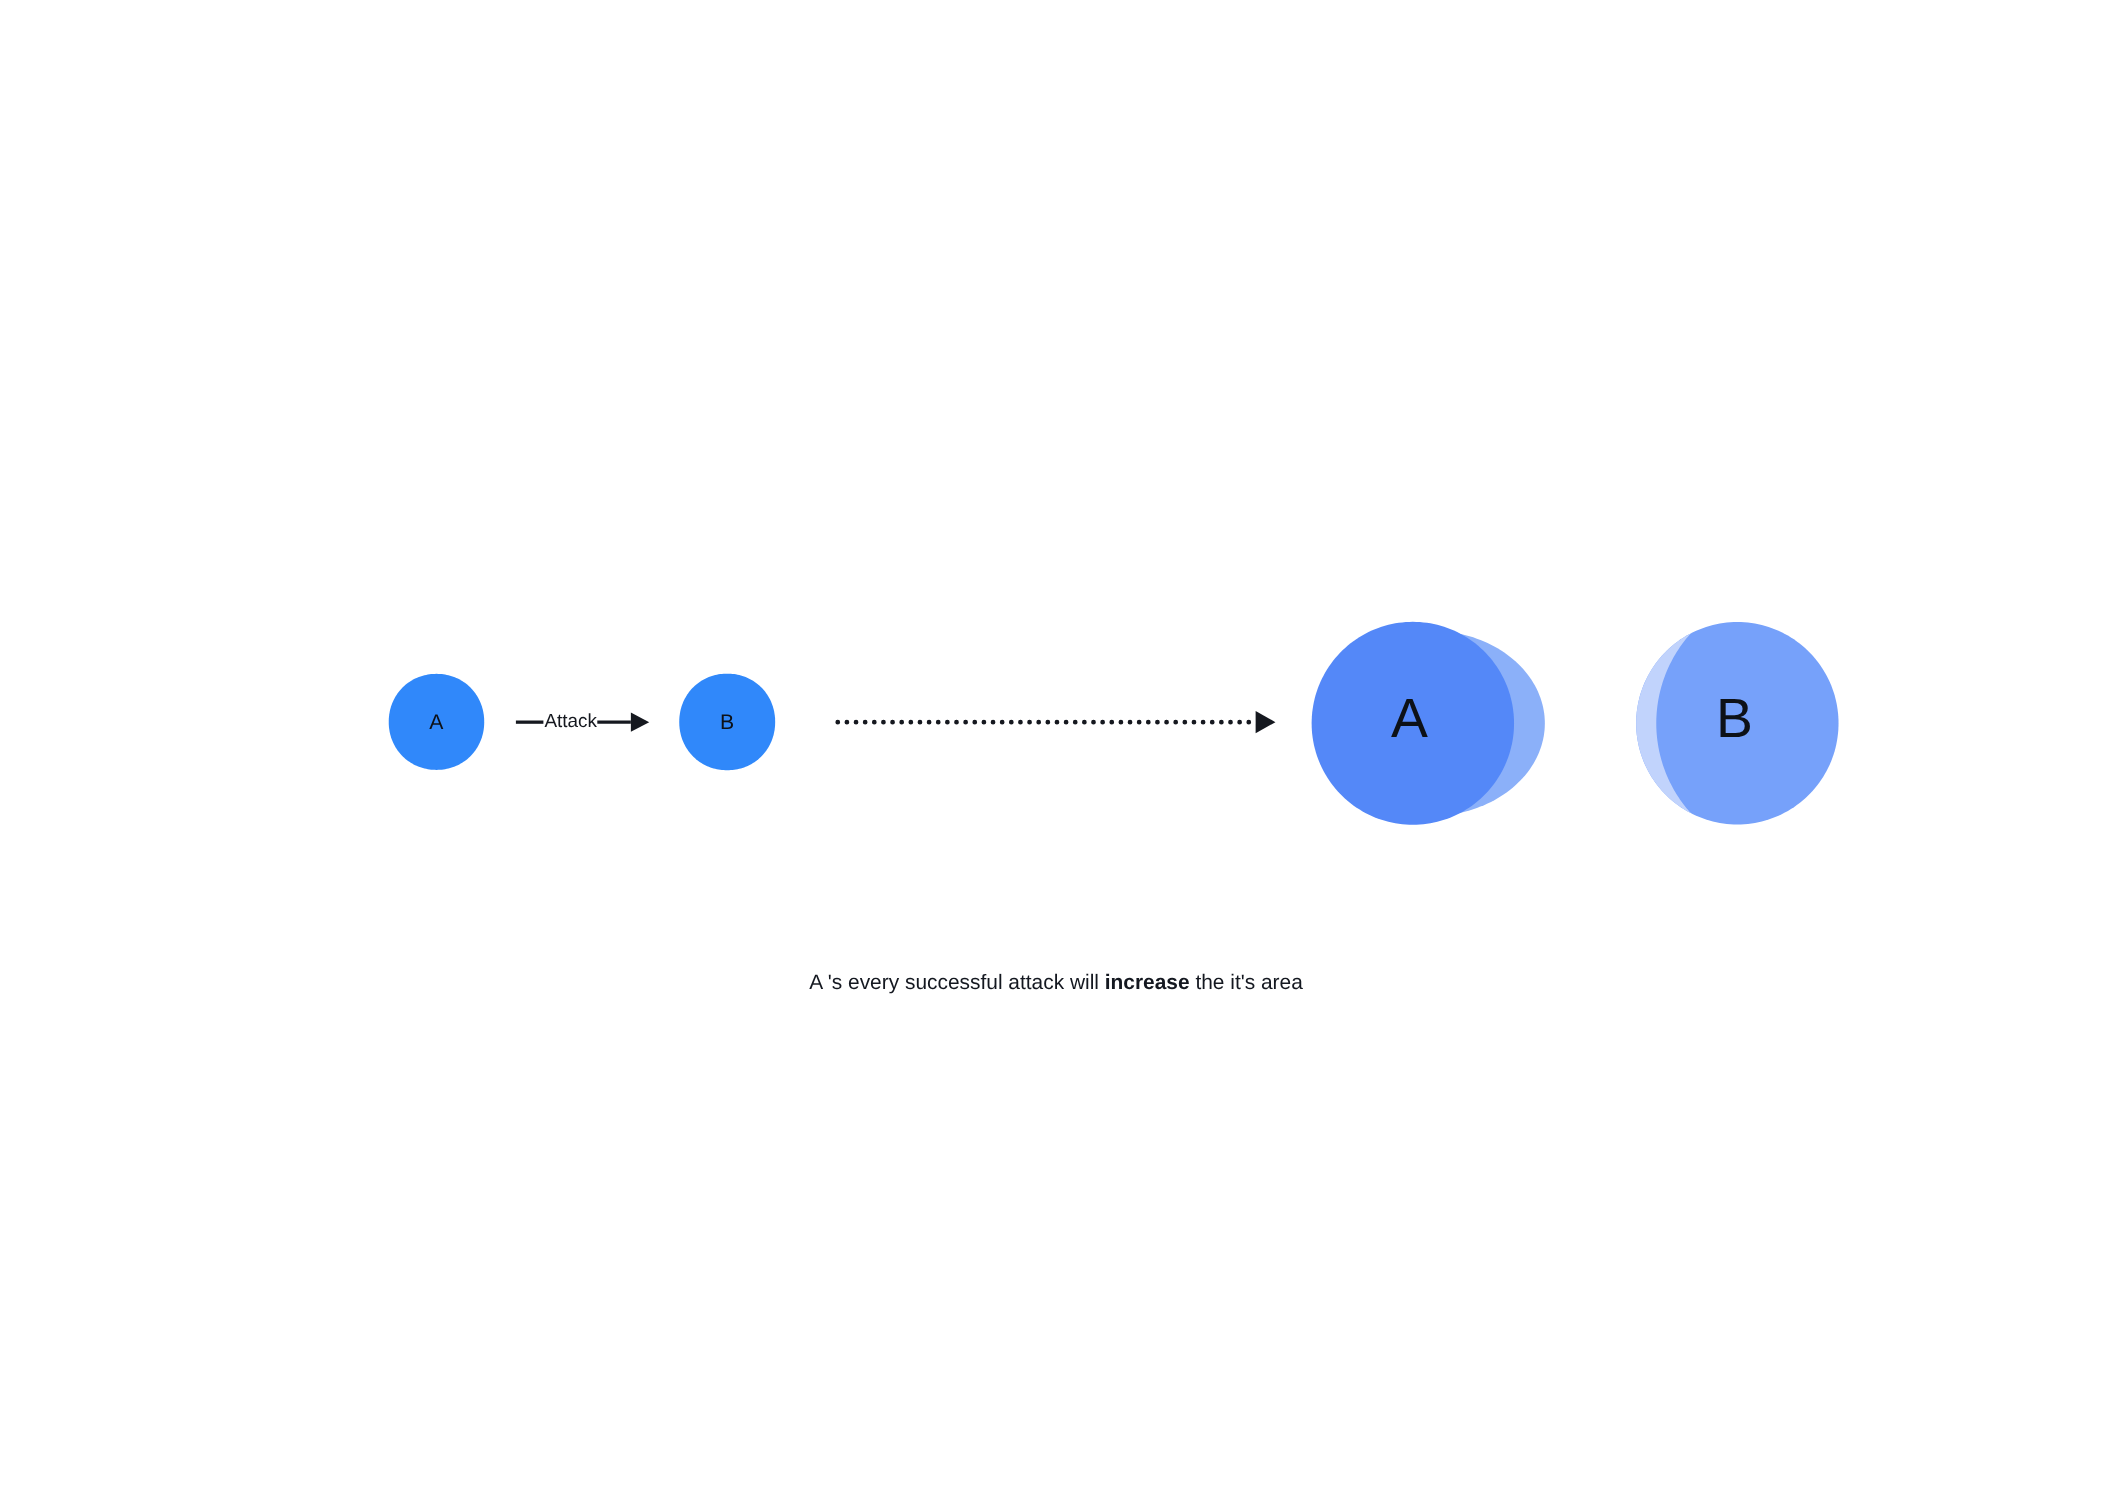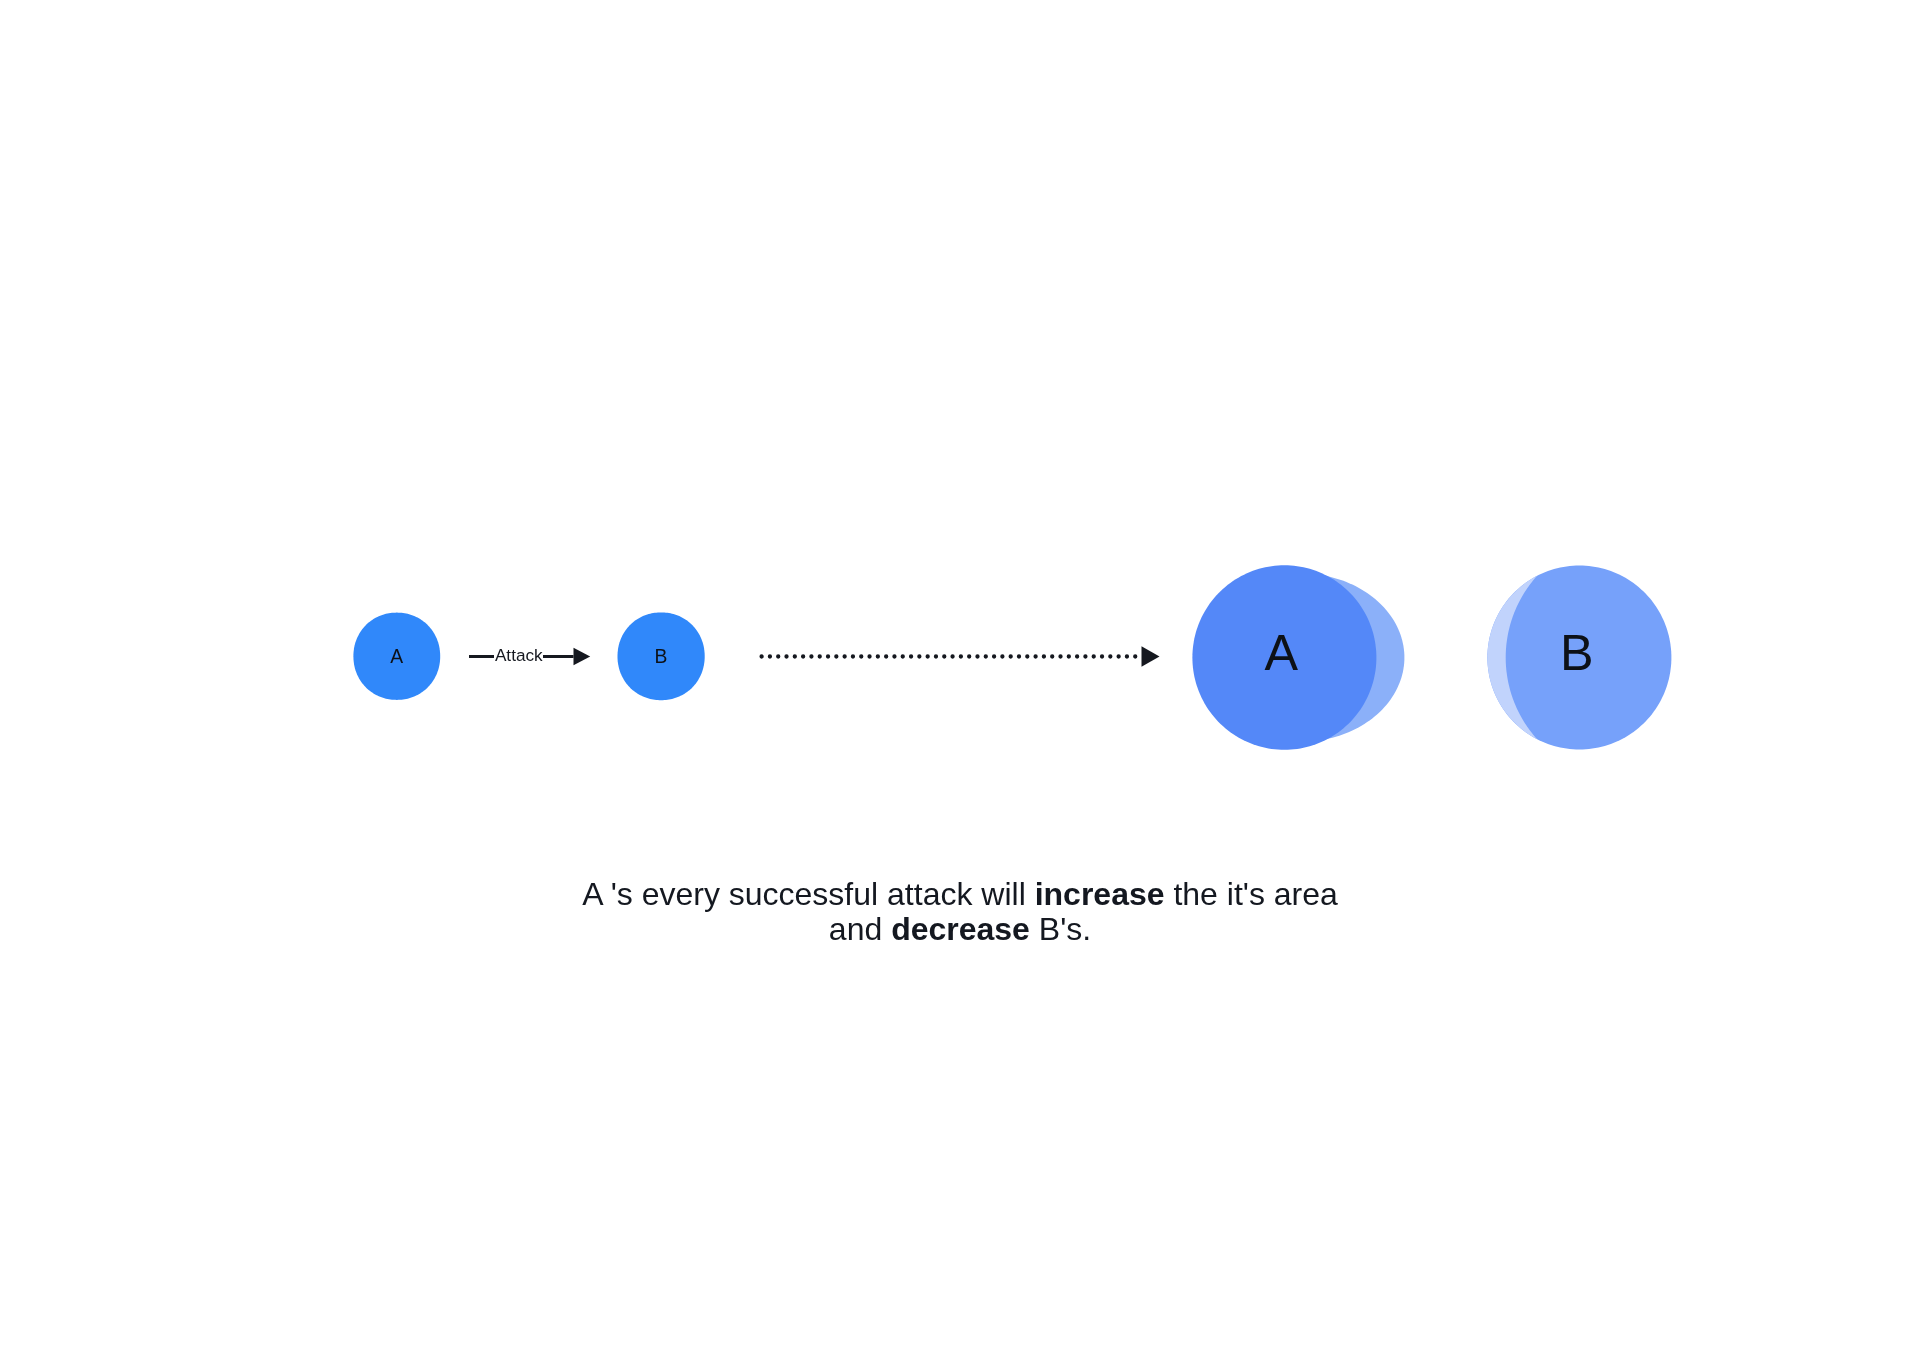--- a/index.html
+++ b/index.html
@@ -9,21 +9,21 @@
     font-family:"Liberation Sans",sans-serif;
   }
   #stage{position:relative;width:1920px;height:1358px;background:#ffffff;}
   svg.diagram{position:absolute;left:0;top:0;width:1920px;height:1358px;display:block;}
   .node-label{font-family:"Liberation Sans",sans-serif;fill:#0d1117;}
   .edge-label{font-family:"Liberation Sans",sans-serif;fill:#15181f;}
   .caption{
     position:absolute;left:0;top:877px;width:1920px;
     text-align:center;color:#141820;
     font-family:"Liberation Sans",sans-serif;
-    font-size:32px;line-height:34.5px;
+    font-size:19px;line-height:34.5px;
   }
   .caption b{font-weight:700;}
 </style>
 </head>
 <body>
 
 <div id="stage">
 
   <svg class="diagram" viewBox="0 0 1920 1358">
 
@@ -45,16 +45,15 @@
     <path id="s-after-a" d="M1376.40,657.55L1376.34,660.77L1376.18,663.99L1375.90,667.19L1375.50,670.39L1375.00,673.57L1374.39,676.73L1373.67,679.87L1372.84,682.98L1371.90,686.06L1370.85,689.10L1369.70,692.11L1368.45,695.07L1367.09,697.99L1365.63,700.86L1364.07,703.67L1362.42,706.44L1360.67,709.14L1358.83,711.77L1356.90,714.34L1354.88,716.85L1352.77,719.28L1350.58,721.63L1348.31,723.91L1345.96,726.11L1343.54,728.22L1341.04,730.24L1338.48,732.18L1335.85,734.03L1333.15,735.78L1330.40,737.44L1327.59,739.00L1324.73,740.46L1321.82,741.82L1318.86,743.08L1315.87,744.24L1312.83,745.28L1309.76,746.23L1306.66,747.06L1303.53,747.78L1300.38,748.40L1297.20,748.90L1294.02,749.29L1290.82,749.58L1287.61,749.74L1284.40,749.80L1281.19,749.74L1277.98,749.58L1274.78,749.29L1271.60,748.90L1268.42,748.40L1265.27,747.78L1262.14,747.06L1259.04,746.23L1255.97,745.28L1252.93,744.24L1249.94,743.08L1246.98,741.82L1244.07,740.46L1241.21,739.00L1238.40,737.44L1235.65,735.78L1232.95,734.03L1230.32,732.18L1227.76,730.24L1225.26,728.22L1222.84,726.11L1220.49,723.91L1218.22,721.63L1216.03,719.28L1213.92,716.85L1211.90,714.34L1209.97,711.77L1208.13,709.14L1206.38,706.44L1204.73,703.67L1203.17,700.86L1201.71,697.99L1200.35,695.07L1199.10,692.11L1197.95,689.10L1196.90,686.06L1195.96,682.98L1195.13,679.87L1194.41,676.73L1193.80,673.57L1193.30,670.39L1192.90,667.19L1192.62,663.99L1192.46,660.77L1192.40,657.55L1192.46,654.33L1192.62,651.11L1192.90,647.91L1193.30,644.71L1193.80,641.53L1194.41,638.37L1195.13,635.23L1195.96,632.12L1196.90,629.04L1197.95,626.00L1199.10,622.99L1200.35,620.03L1201.71,617.11L1203.17,614.24L1204.73,611.42L1206.38,608.66L1208.13,605.96L1209.97,603.33L1211.90,600.76L1213.92,598.25L1216.03,595.82L1218.22,593.47L1220.49,591.19L1222.84,588.99L1225.26,586.88L1227.76,584.86L1230.32,582.92L1232.95,581.07L1235.65,579.32L1238.40,577.66L1241.21,576.10L1244.07,574.64L1246.98,573.28L1249.94,572.02L1252.93,570.86L1255.97,569.82L1259.04,568.87L1262.14,568.04L1265.27,567.32L1268.42,566.70L1271.60,566.20L1274.78,565.81L1277.98,565.52L1281.19,565.36L1284.40,565.30L1287.61,565.36L1290.82,565.52L1294.02,565.81L1297.20,566.20L1300.38,566.70L1303.53,567.32L1306.66,568.04L1309.76,568.87L1312.83,569.82L1315.87,570.86L1318.86,572.02L1321.82,573.28L1324.73,574.64L1327.59,576.10L1330.40,577.66L1333.15,579.32L1335.85,581.07L1338.48,582.92L1341.04,584.86L1343.54,586.88L1345.96,588.99L1348.31,591.19L1350.58,593.47L1352.77,595.82L1354.88,598.25L1356.90,600.76L1358.83,603.33L1360.67,605.96L1362.42,608.66L1364.07,611.42L1365.63,614.24L1367.09,617.11L1368.45,620.03L1369.70,622.99L1370.85,626.00L1371.90,629.04L1372.84,632.12L1373.67,635.23L1374.39,638.37L1375.00,641.53L1375.50,644.71L1375.90,647.91L1376.18,651.11L1376.34,654.33Z" fill="#5488f8"></path>
     <text id="t-after-a" class="node-label" text-anchor="middle" x="1281.3" y="670.1" font-size="50.3">A</text>
 
     <path id="s-after-b" d="M1671.40,657.50L1671.34,660.71L1671.18,663.92L1670.90,667.12L1670.50,670.30L1670.00,673.48L1669.39,676.63L1668.67,679.76L1667.84,682.86L1666.90,685.93L1665.85,688.97L1664.70,691.96L1663.45,694.92L1662.09,697.83L1660.63,700.69L1659.07,703.50L1657.42,706.25L1655.67,708.95L1653.83,711.58L1651.90,714.14L1649.88,716.64L1647.77,719.06L1645.58,721.41L1643.31,723.68L1640.96,725.87L1638.54,727.98L1636.04,730.00L1633.48,731.93L1630.85,733.77L1628.15,735.52L1625.40,737.17L1622.59,738.73L1619.73,740.19L1616.82,741.55L1613.86,742.80L1610.87,743.95L1607.83,745.00L1604.76,745.94L1601.66,746.77L1598.53,747.49L1595.38,748.10L1592.20,748.60L1589.02,749.00L1585.82,749.28L1582.61,749.44L1579.40,749.50L1576.19,749.44L1572.98,749.28L1569.78,749.00L1566.60,748.60L1563.42,748.10L1560.27,747.49L1557.14,746.77L1554.04,745.94L1550.97,745.00L1547.93,743.95L1544.94,742.80L1541.98,741.55L1539.07,740.19L1536.21,738.73L1533.40,737.17L1530.65,735.52L1527.95,733.77L1525.32,731.93L1522.76,730.00L1520.26,727.98L1517.84,725.87L1515.49,723.68L1513.22,721.41L1511.03,719.06L1508.92,716.64L1506.90,714.14L1504.97,711.58L1503.13,708.95L1501.38,706.25L1499.73,703.50L1498.17,700.69L1496.71,697.83L1495.35,694.92L1494.10,691.96L1492.95,688.97L1491.90,685.93L1490.96,682.86L1490.13,679.76L1489.41,676.63L1488.80,673.48L1488.30,670.30L1487.90,667.12L1487.62,663.92L1487.46,660.71L1487.40,657.50L1487.46,654.29L1487.62,651.08L1487.90,647.88L1488.30,644.70L1488.80,641.52L1489.41,638.37L1490.13,635.24L1490.96,632.14L1491.90,629.07L1492.95,626.03L1494.10,623.04L1495.35,620.08L1496.71,617.17L1498.17,614.31L1499.73,611.50L1501.38,608.75L1503.13,606.05L1504.97,603.42L1506.90,600.86L1508.92,598.36L1511.03,595.94L1513.22,593.59L1515.49,591.32L1517.84,589.13L1520.26,587.02L1522.76,585.00L1525.32,583.07L1527.95,581.23L1530.65,579.48L1533.40,577.83L1536.21,576.27L1539.07,574.81L1541.98,573.45L1544.94,572.20L1547.93,571.05L1550.97,570.00L1554.04,569.06L1557.14,568.23L1560.27,567.51L1563.42,566.90L1566.60,566.40L1569.78,566.00L1572.98,565.72L1576.19,565.56L1579.40,565.50L1582.61,565.56L1585.82,565.72L1589.02,566.00L1592.20,566.40L1595.38,566.90L1598.53,567.51L1601.66,568.23L1604.76,569.06L1607.83,570.00L1610.87,571.05L1613.86,572.20L1616.82,573.45L1619.73,574.81L1622.59,576.27L1625.40,577.83L1628.15,579.48L1630.85,581.23L1633.48,583.07L1636.04,585.00L1638.54,587.02L1640.96,589.13L1643.31,591.32L1645.58,593.59L1647.77,595.94L1649.88,598.36L1651.90,600.86L1653.83,603.42L1655.67,606.05L1657.42,608.75L1659.07,611.50L1660.63,614.31L1662.09,617.17L1663.45,620.08L1664.70,623.04L1665.85,626.03L1666.90,629.07L1667.84,632.14L1668.67,635.24L1669.39,638.37L1670.00,641.52L1670.50,644.70L1670.90,647.88L1671.18,651.08L1671.34,654.29Z" fill="#76a1fa"></path>
     <path id="s-after-b-ghost" d="M1537.09,575.81L1535.12,576.86L1533.17,577.96L1531.26,579.10L1529.37,580.30L1527.51,581.53L1525.68,582.82L1523.88,584.14L1522.11,585.51L1520.38,586.92L1518.69,588.38L1517.02,589.87L1515.40,591.41L1513.81,592.98L1512.27,594.59L1510.76,596.24L1509.29,597.93L1507.87,599.65L1506.48,601.40L1505.14,603.19L1503.84,605.01L1502.59,606.86L1501.38,608.74L1500.22,610.65L1499.11,612.59L1498.04,614.55L1497.02,616.54L1496.05,618.55L1495.13,620.58L1494.26,622.64L1493.44,624.72L1492.67,626.82L1491.95,628.93L1491.28,631.06L1490.66,633.21L1490.10,635.37L1489.59,637.55L1489.13,639.74L1488.73,641.93L1488.38,644.14L1488.08,646.36L1487.83,648.58L1487.64,650.80L1487.51,653.03L1487.43,655.27L1487.40,657.50L1487.43,659.73L1487.51,661.97L1487.64,664.20L1487.83,666.42L1488.08,668.64L1488.38,670.86L1488.73,673.07L1489.13,675.26L1489.59,677.45L1490.10,679.63L1490.66,681.79L1491.28,683.94L1491.95,686.07L1492.67,688.18L1493.44,690.28L1494.26,692.36L1495.13,694.42L1496.05,696.45L1497.02,698.46L1498.04,700.45L1499.11,702.41L1500.22,704.35L1501.38,706.26L1502.59,708.14L1503.84,709.99L1505.14,711.81L1506.48,713.60L1507.87,715.35L1509.29,717.07L1510.76,718.76L1512.27,720.41L1513.81,722.02L1515.40,723.59L1517.02,725.13L1518.69,726.62L1520.38,728.08L1522.11,729.49L1523.88,730.86L1525.68,732.18L1527.51,733.47L1529.37,734.70L1531.26,735.90L1533.17,737.04L1535.12,738.14L1537.09,739.19L1537.09,739.19L1535.77,737.71L1534.48,736.20L1533.20,734.67L1531.96,733.12L1530.74,731.54L1529.54,729.95L1528.38,728.34L1527.23,726.71L1526.12,725.07L1525.03,723.40L1523.97,721.72L1522.94,720.02L1521.93,718.30L1520.95,716.57L1520.01,714.82L1519.09,713.06L1518.19,711.28L1517.33,709.49L1516.50,707.68L1515.70,705.86L1514.92,704.03L1514.18,702.19L1513.46,700.33L1512.78,698.46L1512.13,696.58L1511.51,694.69L1510.92,692.79L1510.36,690.88L1509.83,688.97L1509.33,687.04L1508.86,685.11L1508.43,683.17L1508.03,681.22L1507.66,679.26L1507.32,677.30L1507.01,675.34L1506.74,673.37L1506.49,671.39L1506.28,669.42L1506.11,667.43L1505.96,665.45L1505.85,663.47L1505.76,661.48L1505.72,659.49L1505.70,657.50L1505.72,655.51L1505.76,653.52L1505.85,651.53L1505.96,649.55L1506.11,647.57L1506.28,645.58L1506.49,643.61L1506.74,641.63L1507.01,639.66L1507.32,637.70L1507.66,635.74L1508.03,633.78L1508.43,631.83L1508.86,629.89L1509.33,627.96L1509.83,626.03L1510.36,624.12L1510.92,622.21L1511.51,620.31L1512.13,618.42L1512.78,616.54L1513.46,614.67L1514.18,612.81L1514.92,610.97L1515.70,609.14L1516.50,607.32L1517.33,605.51L1518.19,603.72L1519.09,601.94L1520.01,600.18L1520.95,598.43L1521.93,596.70L1522.94,594.98L1523.97,593.28L1525.03,591.60L1526.12,589.93L1527.23,588.29L1528.38,586.66L1529.54,585.05L1530.74,583.46L1531.96,581.88L1533.20,580.33L1534.48,578.80L1535.77,577.29L1537.09,575.81Z" fill="#c1d3fc"></path>
     <text id="t-after-b" class="node-label" text-anchor="middle" x="1576.7" y="670.1" font-size="50.3">B</text>
   </svg>
 
   <div class="caption">
     <div><span>A 's every successful attack will </span><b>increase</b><span> the it's area</span></div>
-    <div><span>and </span><b>decrease</b><span> B's.</span></div>
   </div>
 
 </div>
 
 </body></html>

